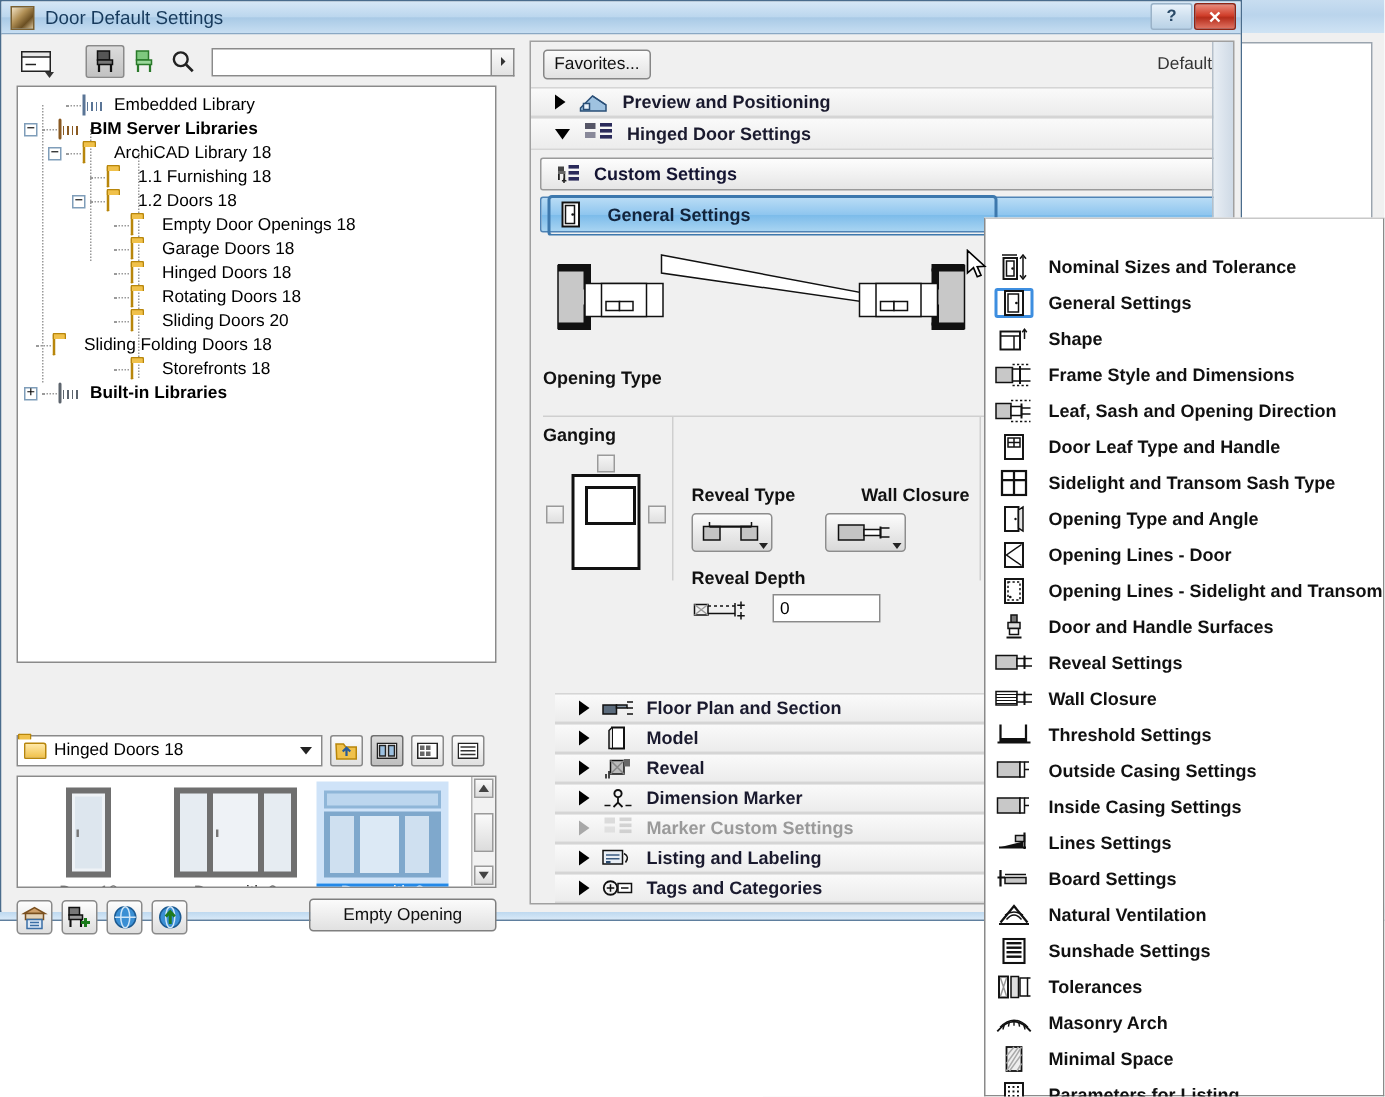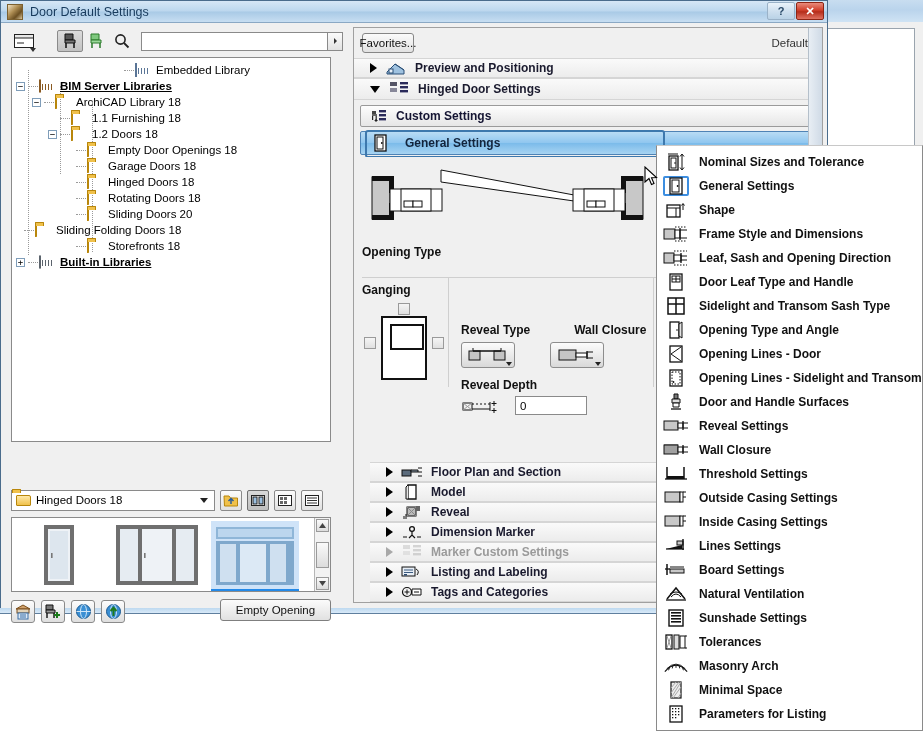--- a/index.html
+++ b/index.html
@@ -94,21 +94,21 @@
     display:flex;align-items:center;justify-content:center;
   }
 
   .tree {
     position: absolute; left: 4px; top: 30px; width: 320px; height: 385px;
     background: #ffffff; border: 1px solid #8a8a8a;
     overflow: hidden; padding: 4px 0 0 0;
   }
   .tnode { position: relative; height: 16px; display: flex; align-items: center; font-size: 11.5px; color: #000; white-space: nowrap; }
   .tnode .lbl { margin-left: 4px; }
-  .tnode.bold .lbl { font-weight: bold; text-decoration: underline; }
+  .tnode.bold .lbl { font-weight: bold; }
   .expander {
     width: 9px; height: 9px; border: 1px solid #7f9db9; background: #fff;
     display: flex; align-items: center; justify-content: center;
     font-size: 9px; line-height: 7px; color: #000; flex: none; margin-right: 3px;
     font-family: "DejaVu Sans Mono", monospace;
   }
   .exp-spacer { width: 12px; flex: none; }
   .dotline { width: 10px; flex: none; border-top: 1px dotted #9a9a9a; margin-right: 1px; }
   .ficon { width: 15px; height: 12px; flex: none; margin-right: 2px; position: relative; }
   .folder {
@@ -163,35 +163,35 @@
   .thumb-scroll { width: 16px; border-left: 1px solid #b6b6b6; background: #f2f2f2;
      display:flex; flex-direction:column; align-items:center; justify-content:space-between; padding: 1px 0;}
   .ts-arrow { width:13px;height:13px;border:1px solid #9a9a9a; background: linear-gradient(180deg,#fafafa,#dcdcdc);
     display:flex;align-items:center;justify-content:center;}
   .ts-thumb { width:13px;height:26px;border:1px solid #9a9a9a; background: linear-gradient(180deg,#fafafa,#dcdcdc); }
 
   .bottom-btn-row { position: absolute; left: 4px; top: 572px; width: 320px; height: 24px; display: flex; align-items: center; gap: 6px; }
   .ib { width: 24px; height: 23px; border: 1px solid #8a8a8a; border-radius: 3px;
         background: linear-gradient(180deg,#fdfdfd,#dedede); display:flex;align-items:center;justify-content:center; }
   .empty-opening {
-    position: absolute; right: 0; top: 0; width: 111px; height: 22px;
+    position: absolute; right: 0; top: 0; width: 125px; height: 22px;
     border: 1px solid #7f7f7f; border-radius: 3px;
     background: linear-gradient(180deg,#fbfbfb,#e1e1e1);
     display: flex; align-items: center; justify-content: center;
     font-size: 11.5px; color: #111;
   }
 
   
   .settings-panel {
     position: absolute; left: 352px; top: 4px; width: 470px; height: 576px;
     background: #f0f0f0; border: 1px solid #a0a0a0;
   }
   .fav-row { height: 30px; display: flex; align-items: center; padding: 0 8px; }
   .fav-btn {
-    width: 52px; height: 20px; border: 1px solid #868686; border-radius: 3px;
+    width: 72px; height: 20px; border: 1px solid #868686; border-radius: 3px;
     background: linear-gradient(180deg,#fbfbfb,#e2e2e2);
     font-size: 11.5px; color: #111; display:flex;align-items:center;justify-content:center;
   }
   .default-lbl { margin-left: auto; font-size: 11.5px; color: #333; padding-right: 6px; }
 
   .acc-row {
     height: 20px; display: flex; align-items: center; padding-left: 16px;
     border-top: 1px solid #d5d5d5; border-bottom: 1px solid #d5d5d5;
     background: linear-gradient(180deg,#fafafa,#ececec);
     font-size: 12px; font-weight: bold; color: #1a1a2e; gap: 8px;
@@ -252,21 +252,21 @@
   .acc-list { position: absolute; left: 16px; right: 0; bottom: 0; }
 
   
   .sp-scroll { position: absolute; right: 0; top: 0; width: 14px; height: 100%;
     background: linear-gradient(90deg,#e8eef4,#cfdae6); border-left: 1px solid #b4bfca; }
 
   
   .dropdown {
     position: absolute; left: 656px; top: 145px; width: 267px; height: 586px;
     background: #ffffff; border: 1px solid #8a8a8a; border-top: 1px solid #c8c8c8;
-    padding-top: 4px;
+    padding-top: 20px;
   }
   .dd-item { height: 24px; display: flex; align-items: center; gap: 10px; padding-left: 6px; }
   .dd-icon { width: 26px; height: 20px; flex: none; display:flex;align-items:center;justify-content:center; }
   .dd-icon.sel { border: 2px solid #3d8ee0; border-radius: 2px; }
   .dd-label { font-size: 12px; font-weight: bold; color: #111; white-space: nowrap; }
 
   
   .cursor { position: absolute; left: 644px; top: 166px; width: 14px; height: 20px; z-index: 50; }
 </style>
 </head>
@@ -340,21 +340,21 @@
               </svg>
           </div>
         </div>
 
         <div class="tree">
 
           <div class="vdot" style="left:16px; top:12px; height:185px;"></div>
           <div class="vdot" style="left:48px; top:28px; height:88px;"></div>
           <div class="vdot" style="left:80px; top:44px; height:150px;"></div>
           <div id="tree-rows">
-              <div class="tnode" style="padding-left: 20px; justify-content: center;">
+              <div class="tnode" style="padding-left: 20px;">
                 <span class="exp-spacer"></span>
                 <span class="dotline"></span>
                 <span class="ficon"><span class="bankicon"></span></span>
                 <span class="lbl">Embedded Library</span>
               </div>
               <div class="tnode bold" style="padding-left: 4px;">
                 <span class="expander">−</span>
                 <span class="dotline"></span>
                 <span class="ficon"><span class="bankicon srv"></span></span>
                 <span class="lbl">BIM Server Libraries</span>

